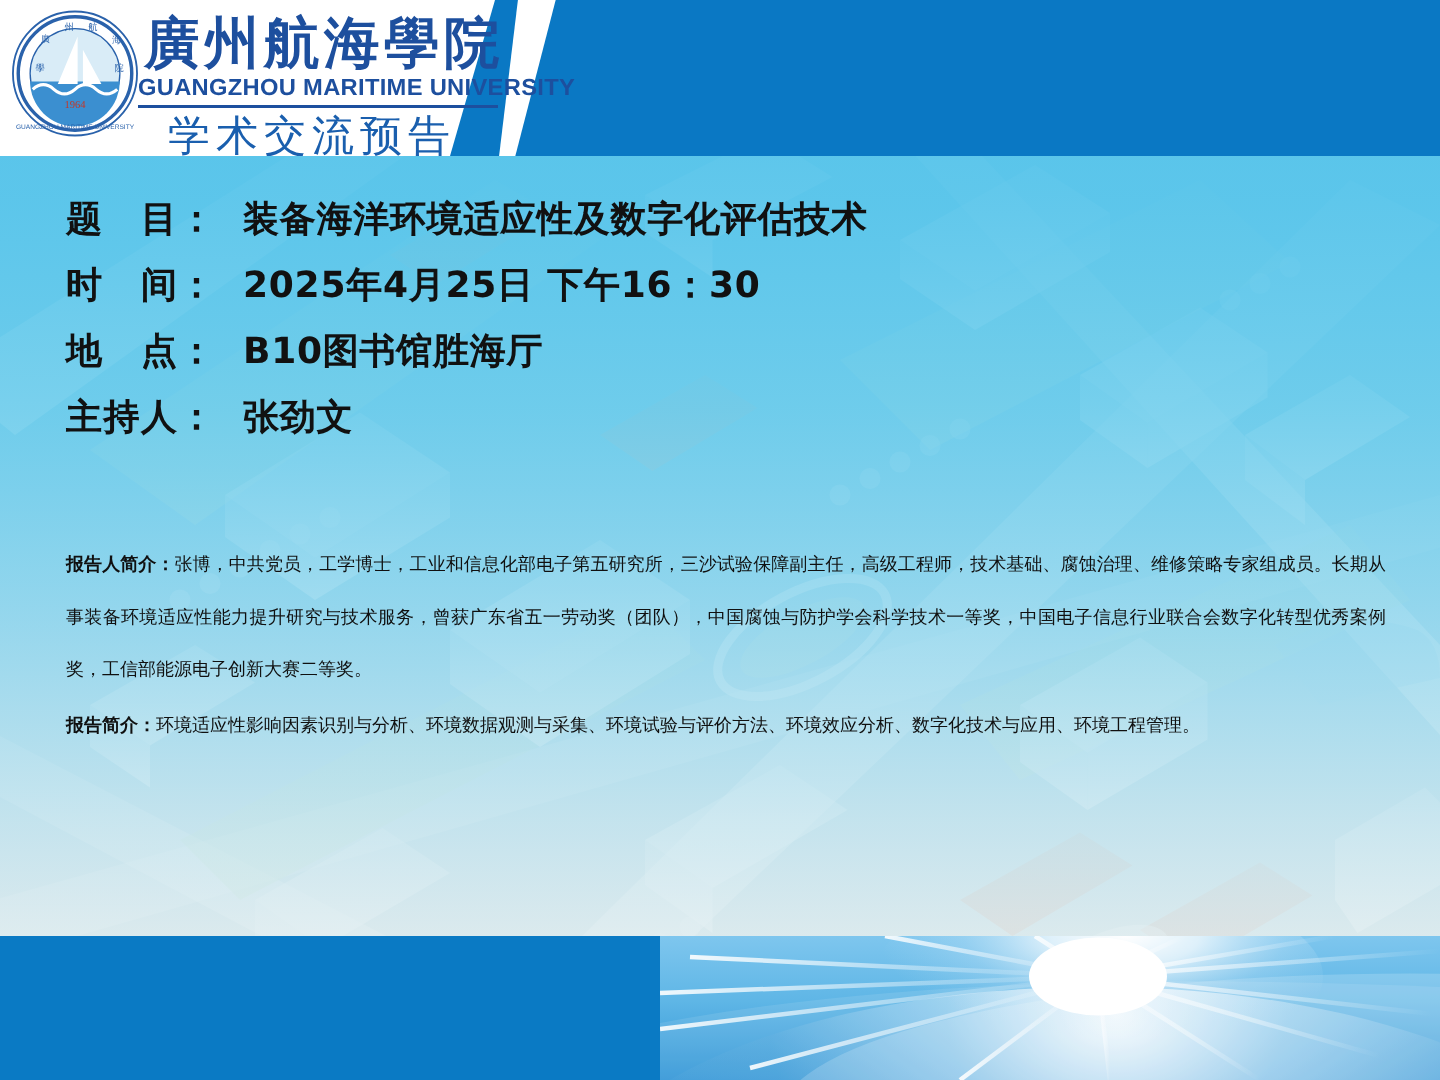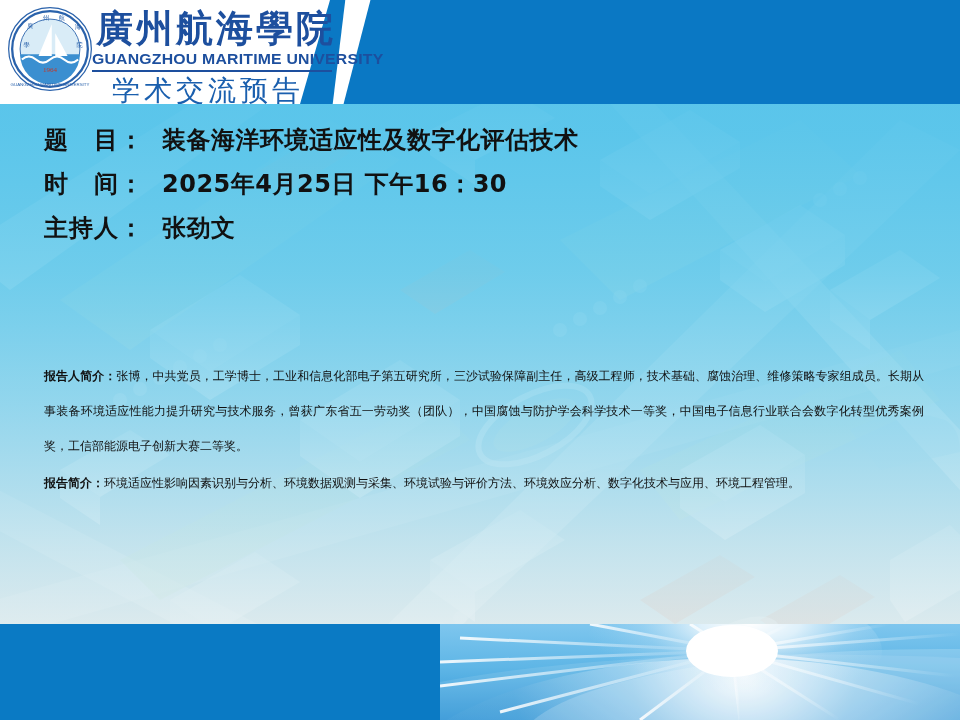--- a/index.html
+++ b/index.html
@@ -63,21 +63,21 @@
     position:absolute;left:112px;top:72px;
     font-family:"Liberation Serif","DejaVu Serif",serif;
     font-size:28px;color:#1a5fae;letter-spacing:4px;white-space:nowrap;
   }
 
   
   .content{position:absolute;left:0;top:104px;width:960px;height:520px;}
 
   .info{position:absolute;left:44px;top:14px;width:880px;}
   .info-row{
-    display:flex;align-items:center;
+    display:flex;align-items:flex-end;
     height:44px;
     font-family:"DejaVu Sans","Liberation Sans",sans-serif;
     font-size:24px;font-weight:bold;color:#111111;
     white-space:nowrap;
   }
   .info-label{width:118px;flex:none;letter-spacing:1px;}
   .info-value{letter-spacing:.5px;}
 
   .bio{
     position:absolute;left:44px;top:255px;width:880px;
@@ -244,20 +244,24 @@
   <div class="content">
 
     <div class="info">
       <div class="info-row">
         <span class="info-label">题　目：</span>
         <span class="info-value">装备海洋环境适应性及数字化评估技术</span>
       </div>
       <div class="info-row">
         <span class="info-label">时　间：</span>
         <span class="info-value">2025年4月25日 下午16：30</span>
+      </div>
+      <div class="info-row">
+        <span class="info-label">地　点：</span>
+        <span class="info-value">B10图书馆胜海厅</span>
       </div>
       <div class="info-row">
         <span class="info-label">主持人：</span>
         <span class="info-value">张劲文</span>
       </div>
     </div>
 
     <div class="bio">
       <p>
         <b>报告人简介：</b><span>张博，中共党员，工学博士，工业和信息化部电子第五研究所，三沙试验保障副主任，高级工程师，技术基础、腐蚀治理、维修策略专家组成员。长期从事装备环境适应性能力提升研究与技术服务，曾获广东省五一劳动奖（团队），中国腐蚀与防护学会科学技术一等奖，中国电子信息行业联合会数字化转型优秀案例奖，工信部能源电子创新大赛二等奖。</span>

